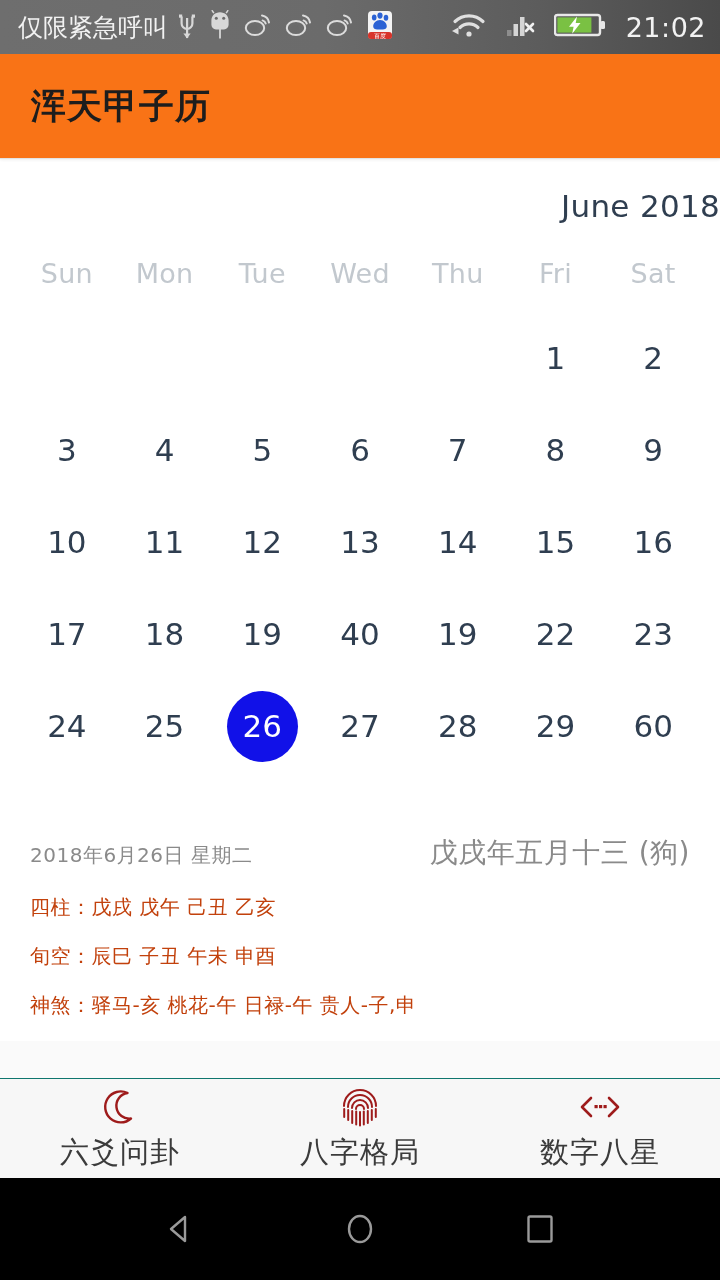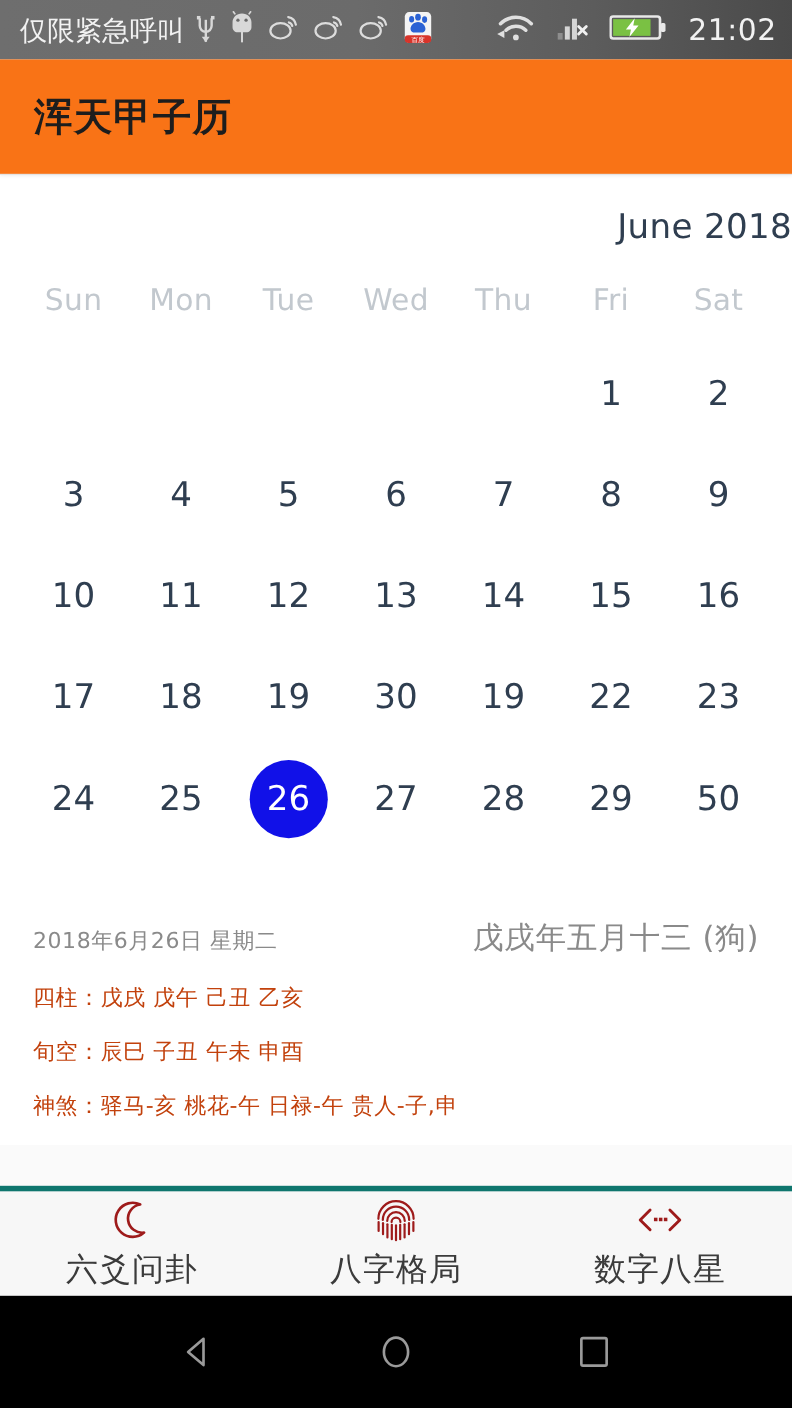--- a/index.html
+++ b/index.html
@@ -84,21 +84,21 @@
     letter-spacing:0.5px; white-space:nowrap; margin-left:auto;
   }
   .info-line {
     font-size:20px; color:#c2410c; font-family:"DejaVu Sans",sans-serif;
     padding-bottom:22px; letter-spacing:0.5px; white-space:nowrap;
   }
 
   
   .tabbar {
     position:absolute; left:0; bottom:102px; width:720px; height:100px;
-    background:#f7f7f7; border-top:5px solid #0f766e;
+    background:#f7f7f7; border-top:1px solid #0f766e;
     display:flex; align-items:center;
   }
   .tab {
     flex:1 1 0; height:100px; display:flex; flex-direction:column;
     align-items:center; justify-content:center; gap:4px;
   }
   .tab-icon { height:44px; display:flex; align-items:center; justify-content:center; }
   .tab-label {
     font-size:29px; color:#3b3b3b;
     font-family:"DejaVu Sans","Liberation Sans",sans-serif; letter-spacing:1px;
@@ -338,21 +338,21 @@
         <div class="cal-cell">
             <span class="day">17</span>
           </div>
         <div class="cal-cell">
             <span class="day">18</span>
           </div>
         <div class="cal-cell">
             <span class="day">19</span>
           </div>
         <div class="cal-cell">
-            <span class="day">30</span>
+            <span class="day">40</span>
           </div>
         <div class="cal-cell">
             <span class="day">19</span>
           </div>
         <div class="cal-cell">
             <span class="day">22</span>
           </div>
         <div class="cal-cell">
             <span class="day">23</span>
           </div>
@@ -371,21 +371,21 @@
         <div class="cal-cell">
             <span class="day">27</span>
           </div>
         <div class="cal-cell">
             <span class="day">28</span>
           </div>
         <div class="cal-cell">
             <span class="day">29</span>
           </div>
         <div class="cal-cell">
-            <span class="day">50</span>
+            <span class="day">60</span>
           </div>
       </div>
     </div>
   </div>
 
   <div class="info">
     <div class="info-spacer"></div>
     <div class="info-row-top">
       <span class="info-solar">2018年6月26日 星期二</span>
       <span class="info-lunar">戊戌年五月十三 (狗)</span>

